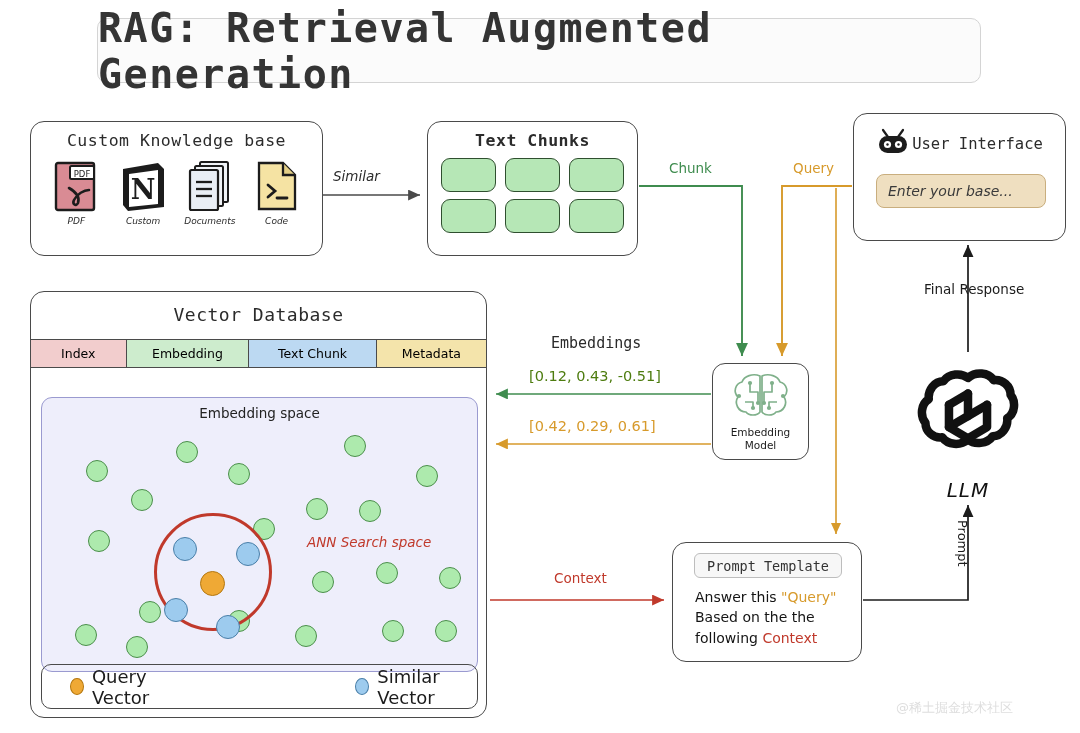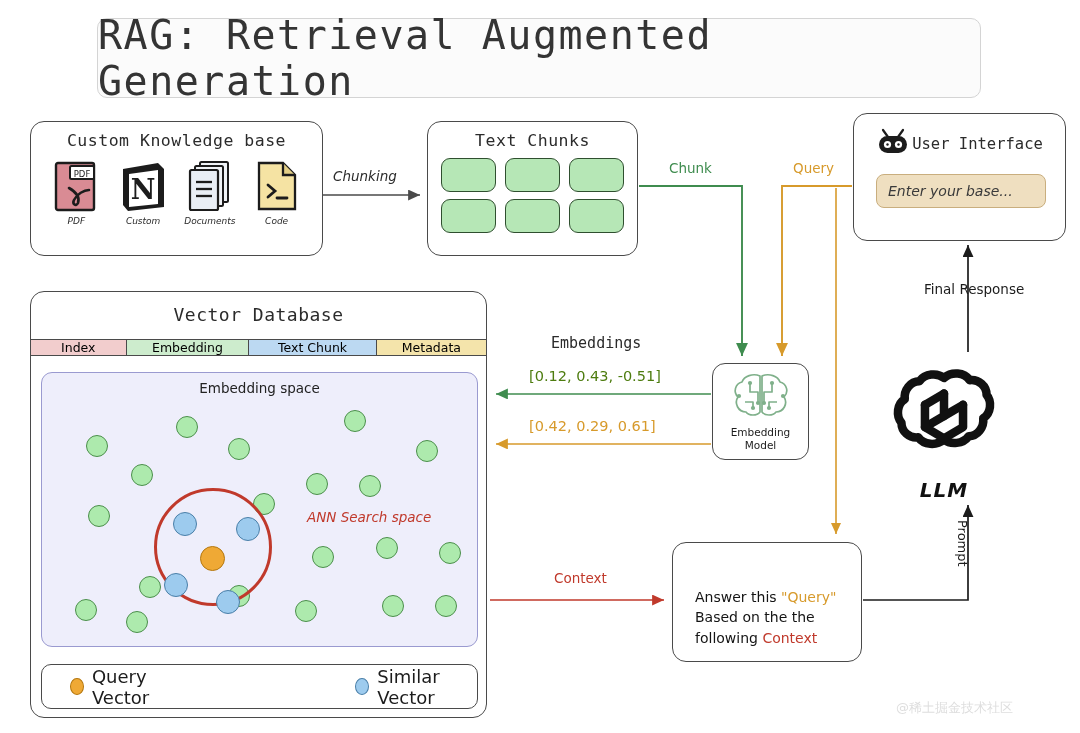--- a/index.html
+++ b/index.html
@@ -8,24 +8,24 @@
     background: #ffffff;
     font-family: "Liberation Sans", sans-serif;
     overflow: hidden;
     position: relative;
   }
   #canvas { position: absolute; inset: 0; }
 
   
   #title-bar {
     position: absolute; left: 97px; top: 18px;
-    width: 884px; height: 80px;
+    width: 884px; height: 65px;
     border: 1.5px solid #d4d4d4; border-radius: 10px;
     background: #fbfbfb;
-    display: flex; align-items: center; justify-content: center;
+    display: flex; align-items: center; justify-content: center; font-weight: bold;
   }
   #title-text {
     font-family: "DejaVu Sans Mono", monospace;
     font-size: 40px; letter-spacing: 1.5px; color: #343434;
   }
 
   
   .panel {
     position: absolute;
     border: 1.7px solid #4a4a4a;
@@ -48,21 +48,21 @@
   .kb-item { width: 62px; text-align: center; }
   .kb-label {
     font-family: "DejaVu Sans", sans-serif;
     font-size: 9px; color: #2b2b2b; margin-top: 3px;
     font-style: italic;
   }
   .kb-glyph { height: 56px; display:flex; align-items:flex-end; justify-content:center; }
 
   
   #chunks-panel { left: 427px; top: 121px; width: 211px; height: 135px; }
-  #chunks-title { margin-top: 9px; }
+  #chunks-title { margin-top: 9px; font-weight: bold; }
   #chunks-grid {
     display: grid; grid-template-columns: repeat(3, 1fr);
     gap: 7px 9px; padding: 8px 13px 0 13px;
   }
   .chunk {
     height: 34px; background: #b6e7b6;
     border: 1.6px solid #2f4f2f; border-radius: 9px;
   }
 
   
@@ -80,31 +80,31 @@
   #query-placeholder {
     font-family: "DejaVu Sans", sans-serif; font-size: 14px;
     color: #3a3a3a; font-style: italic;
   }
 
   
   #vdb-panel { left: 30px; top: 291px; width: 457px; height: 427px; }
   #vdb-title { margin-top: 12px; font-size: 18px; }
   #vdb-cols {
     position: absolute; left: 0; top: 47px; width: 100%;
-    display: flex; height: 17px;
+    display: flex; height: 29px;
     border-top: 1.4px solid #4a4a4a; border-bottom: 1.4px solid #4a4a4a;
   }
   .vdb-col {
     display: flex; align-items: center; justify-content: center;
     font-family: "DejaVu Sans", sans-serif; font-size: 12.5px;
     border-right: 1.4px solid #4a4a4a;
   }
   .vdb-col:last-child { border-right: none; }
   #emb-space {
-    position: absolute; left: 10px; top: 80px;
+    position: absolute; left: 10px; top: 105px;
     width: 437px; height: 275px;
     background: #eeeefb; border: 1.4px solid #9a9ad0; border-radius: 11px;
   }
   #emb-space-title {
     font-family: "DejaVu Sans", sans-serif; font-size: 13.5px;
     color: #222; text-align: center; margin-top: 7px;
   }
   .dot { position: absolute; border-radius: 50%; }
   .dot-green { background: #adeaad; border: 1.3px solid #4b8f4b; }
   .dot-blue  { background: #9dcbee; border: 1.3px solid #4a7fa8; }
@@ -149,21 +149,21 @@
   #prompt-chip-text { font-family:"DejaVu Sans Mono", monospace; font-size: 13.5px; color:#333; }
   #prompt-body {
     position: absolute; left: 22px; top: 44px; width: 160px;
     font-family: "DejaVu Sans", sans-serif; font-size: 14px;
     line-height: 1.45; color: #141414;
   }
   .tok-query { color: #d79a2b; }
   .tok-context { color: #c0392b; }
 
   
-  #llm-block { position: absolute; left: 884px; top: 360px; width: 120px; height: 135px; font-weight: bold; }
+  #llm-block { position: absolute; left: 908px; top: 360px; width: 120px; height: 135px; }
   #llm-label {
     font-family: "DejaVu Sans", sans-serif; font-size: 20px; color: #111;
     text-align: center; font-style: italic; letter-spacing: 1px; margin-top: 2px;
   }
 
   
   .edge-label {
     position: absolute; font-family: "DejaVu Sans", sans-serif;
     font-size: 13.5px; white-space: nowrap;
   }
@@ -412,20 +412,23 @@
         </g>
       </svg>
     </div>
     <div id="embmodel-label">
       <span>Embedding</span><br>
       <span>Model</span>
     </div>
   </div>
 
   <div id="prompt-panel" class="panel">
+    <div id="prompt-chip">
+      <span id="prompt-chip-text">Prompt Template</span>
+    </div>
     <div id="prompt-body">
       <span>Answer this </span><span class="tok-query">"Query"</span><br>
       <span>Based on the the</span><br>
       <span>following </span><span class="tok-context">Context</span>
     </div>
   </div>
 
   <div id="llm-block">
     <div style="text-align:center;">
       <svg width="112" height="112" viewBox="0 0 100 100">
@@ -438,21 +441,21 @@
           <path d="M67,40 L50,50"></path>
           <path d="M33,40 L50,30"></path>
           <path d="M67,40 L67,60 L50,70"></path>
           <path d="M33,40 L33,60 L50,70"></path>
         </g>
       </svg>
     </div>
     <div id="llm-label">LLM</div>
   </div>
 
-  <div class="edge-label" id="lbl-chunking">Chunking</div>
+  <div class="edge-label" id="lbl-chunking">Similar</div>
   <div class="edge-label" id="lbl-chunk">Chunk</div>
   <div class="edge-label" id="lbl-query">Query</div>
   <div class="edge-label" id="lbl-embeddings">Embeddings</div>
   <div class="edge-label" id="lbl-vec-green">[0.12, 0.43, -0.51]</div>
   <div class="edge-label" id="lbl-vec-orange">[0.42, 0.29, 0.61]</div>
   <div class="edge-label" id="lbl-context">Context</div>
   <div class="edge-label" id="lbl-final">Final Response</div>
   <div class="edge-label" id="lbl-prompt">Prompt</div>
 
   <div id="watermark">@稀土掘金技术社区</div>

